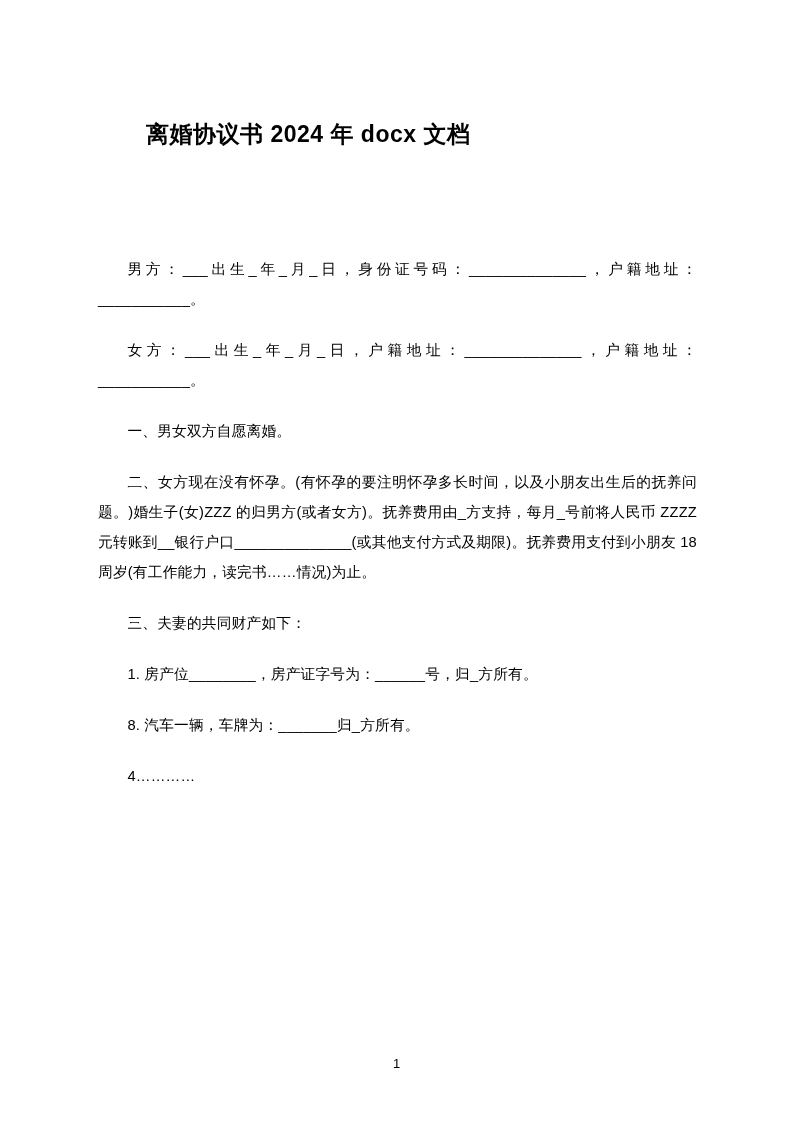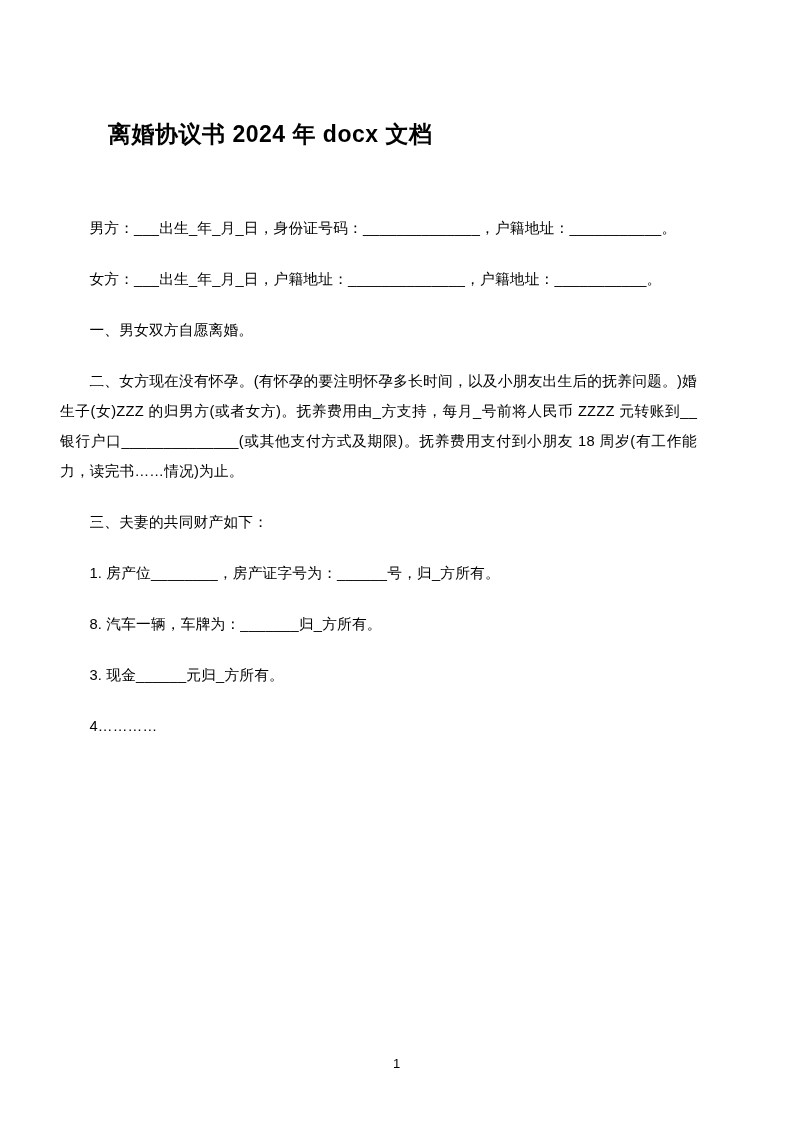--- a/index.html
+++ b/index.html
@@ -12,33 +12,33 @@
     height: 1122px;
     font-family: "Liberation Sans", "DejaVu Sans", sans-serif;
     color: #000000;
     position: relative;
     overflow: hidden;
   }
   .page {
     box-sizing: border-box;
     width: 793px;
     height: 900px;
-    padding: 118px 96px 0 60px;
+    padding: 118px 96px 0 98px;
     position: relative;
   }
   .doc-title {
     font-size: 23px;
     font-weight: bold;
     line-height: 1.4;
     letter-spacing: 0.5px;
     margin: 0 0 0 48px;
     padding: 0;
   }
   .body-block {
-    margin-top: 63px;
+    margin-top: 104px;
   }
   p.para {
     font-size: 14.7px;
     line-height: 30px;
     margin: 0 0 21px 0;
     text-align: justify;
     text-justify: inter-ideograph;
     letter-spacing: 0.2px;
   }
   p.indent {
@@ -65,18 +65,17 @@
   <h1 class="doc-title">离婚协议书 2024 年 docx 文档</h1>
 
   <div class="body-block">
     <p class="para indent">男方：___出生_年_月_日，身份证号码：______________，户籍地址：___________。</p>
     <p class="para indent">女方：___出生_年_月_日，户籍地址：______________，户籍地址：___________。</p>
     <p class="para indent">一、男女双方自愿离婚。</p>
     <p class="para indent">二、女方现在没有怀孕。(有怀孕的要注明怀孕多长时间，以及小朋友出生后的抚养问题。)婚生子(女)ZZZ 的归男方(或者女方)。抚养费用由_方支持，每月_号前将人民币 ZZZZ 元转账到__银行户口______________(或其他支付方式及期限)。抚养费用支付到小朋友 18 周岁(有工作能力，读完书……情况)为止。</p>
     <p class="para indent">三、夫妻的共同财产如下：</p>
     <p class="para item">1. 房产位________，房产证字号为：______号，归_方所有。</p>
     <p class="para item">8. 汽车一辆，车牌为：_______归_方所有。</p>
-    <p class="para item">3. 现金______元归_方所有。</p>
     <p class="para item">4…………</p>
   </div>
 
   <div class="page-number">1</div>
 </div>
 
 </body></html>

